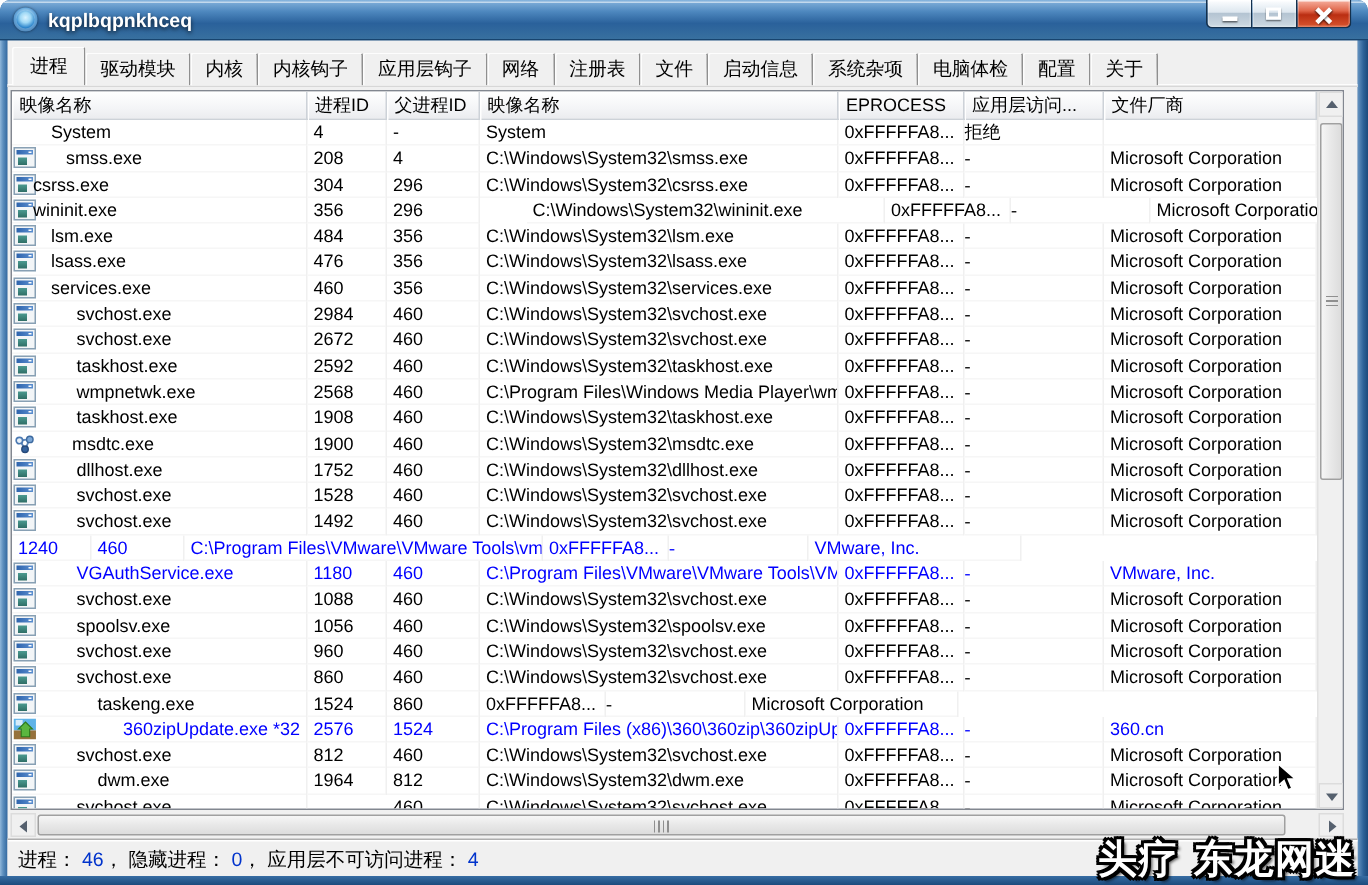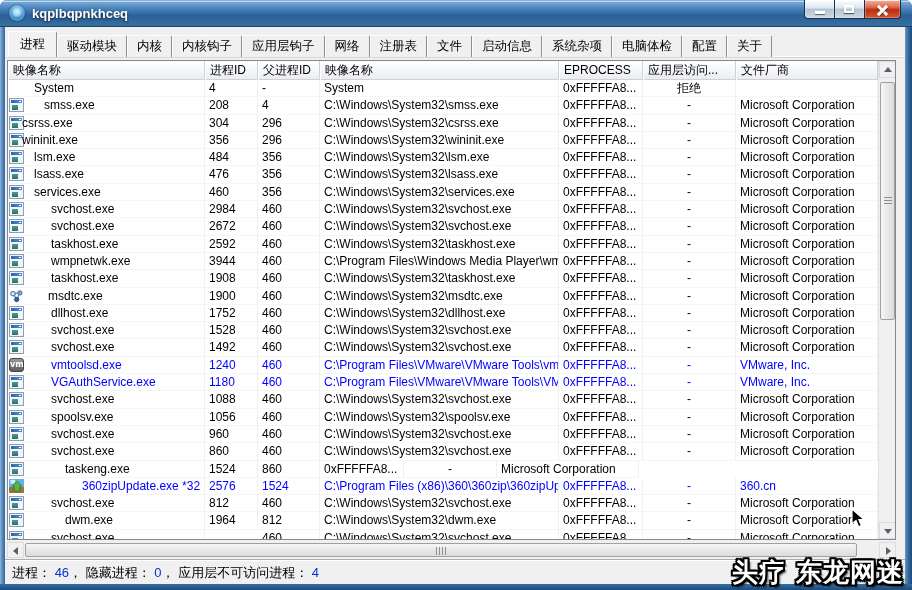--- a/index.html
+++ b/index.html
@@ -67,21 +67,21 @@
     border-bottom:1px solid #cdd2d8;}
   .th{
     flex:none;height:19px;line-height:18px;padding-left:5px;white-space:nowrap;overflow:hidden;
     border-right:1px solid #cdd2d8;box-shadow:inset 1px 0 0 #ffffff;color:#000;
   }
   .tbody{position:absolute;left:0;top:19px;width:870px;bottom:0;overflow:hidden;}
   .row{display:flex;height:17.3px;align-items:center;white-space:nowrap;color:#000;}
   .row.link{color:#0000ff;}
   .cell{flex:none;height:17.3px;line-height:17.3px;overflow:hidden;padding-left:4px;
     border-right:1px solid #f0f0f0;box-shadow:inset 0 -1px 0 #f6f6f6;}
-  .cell.center{text-align:center;padding-left:0;}
+  .cell.center{text-align:left;padding-left:0;font-family:Liberation Serif, serif;}
   .cell-name{position:relative;padding-left:0;}
   .name-label{position:absolute;top:0;}
   
   .ric{position:absolute;left:1px;top:1px;width:15px;height:14px;display:inline-block;}
   .ric-app{background:#f2f5f7;border:1px solid #88a0b4;}
   .ric-app .t{position:absolute;left:1px;right:1px;top:1px;height:3px;background:linear-gradient(90deg,#2e64ad,#5b8fd0);}
   .ric-app .t::after{content:"";position:absolute;right:1px;top:1px;width:2px;height:1px;background:#fff;}
   .ric-app .b{position:absolute;left:2px;top:6px;width:6px;height:5px;background:linear-gradient(180deg,#4b9a90,#2f6e66);}
   .ric-vm{background:linear-gradient(180deg,#9a9a9a,#5d5d5d);border:1px solid #444;border-radius:3px;
     color:#fff;font-size:8px;font-weight:bold;text-align:center;line-height:12px;font-family:"DejaVu Sans",sans-serif;}
@@ -221,21 +221,21 @@
           <div class="row">
             <div class="cell cell-name" style="width: 197px;">
               <span class="ric ric-app">
                 <i class="t"></i>
                 <i class="b"></i>
               </span>
               <span class="name-label" style="left: 14px;">wininit.exe</span>
             </div>
             <div class="cell" style="width: 53px;">356</div>
             <div class="cell" style="width: 62px;">296</div>
-            <div class="cell" style="width: 239px;">C:\Windows\System32\wininit.exe</div>
+            <div class="cell" style="width: 239px; margin-left: 31px;">C:\Windows\System32\wininit.exe</div>
             <div class="cell" style="width: 84px;">0xFFFFFA8...</div>
             <div class="cell center" style="width: 93px;">-</div>
             <div class="cell" style="width: 142px;">Microsoft Corporation</div>
           </div>
           <div class="row">
             <div class="cell cell-name" style="width: 197px;">
               <span class="ric ric-app">
                 <i class="t"></i>
                 <i class="b"></i>
               </span>
@@ -324,21 +324,21 @@
             <div class="cell" style="width: 142px;">Microsoft Corporation</div>
           </div>
           <div class="row">
             <div class="cell cell-name" style="width: 197px;">
               <span class="ric ric-app">
                 <i class="t"></i>
                 <i class="b"></i>
               </span>
               <span class="name-label" style="left: 43px;">wmpnetwk.exe</span>
             </div>
-            <div class="cell" style="width: 53px;">3944</div>
+            <div class="cell" style="width: 53px;">2568</div>
             <div class="cell" style="width: 62px;">460</div>
             <div class="cell" style="width: 239px;">C:\Program Files\Windows Media Player\wm...</div>
             <div class="cell" style="width: 84px;">0xFFFFFA8...</div>
             <div class="cell center" style="width: 93px;">-</div>
             <div class="cell" style="width: 142px;">Microsoft Corporation</div>
           </div>
           <div class="row">
             <div class="cell cell-name" style="width: 197px;">
               <span class="ric ric-app">
                 <i class="t"></i>
@@ -411,24 +411,20 @@
               <span class="name-label" style="left: 43px;">svchost.exe</span>
             </div>
             <div class="cell" style="width: 53px;">1492</div>
             <div class="cell" style="width: 62px;">460</div>
             <div class="cell" style="width: 239px;">C:\Windows\System32\svchost.exe</div>
             <div class="cell" style="width: 84px;">0xFFFFFA8...</div>
             <div class="cell center" style="width: 93px;">-</div>
             <div class="cell" style="width: 142px;">Microsoft Corporation</div>
           </div>
           <div class="row link">
-            <div class="cell cell-name" style="width: 197px;">
-              <span class="ric ric-vm">vm</span>
-              <span class="name-label" style="left: 43px;">vmtoolsd.exe</span>
-            </div>
             <div class="cell" style="width: 53px;">1240</div>
             <div class="cell" style="width: 62px;">460</div>
             <div class="cell" style="width: 239px;">C:\Program Files\VMware\VMware Tools\vmt...</div>
             <div class="cell" style="width: 84px;">0xFFFFFA8...</div>
             <div class="cell center" style="width: 93px;">-</div>
             <div class="cell" style="width: 142px;">VMware, Inc.</div>
           </div>
           <div class="row link">
             <div class="cell cell-name" style="width: 197px;">
               <span class="ric ric-app">

